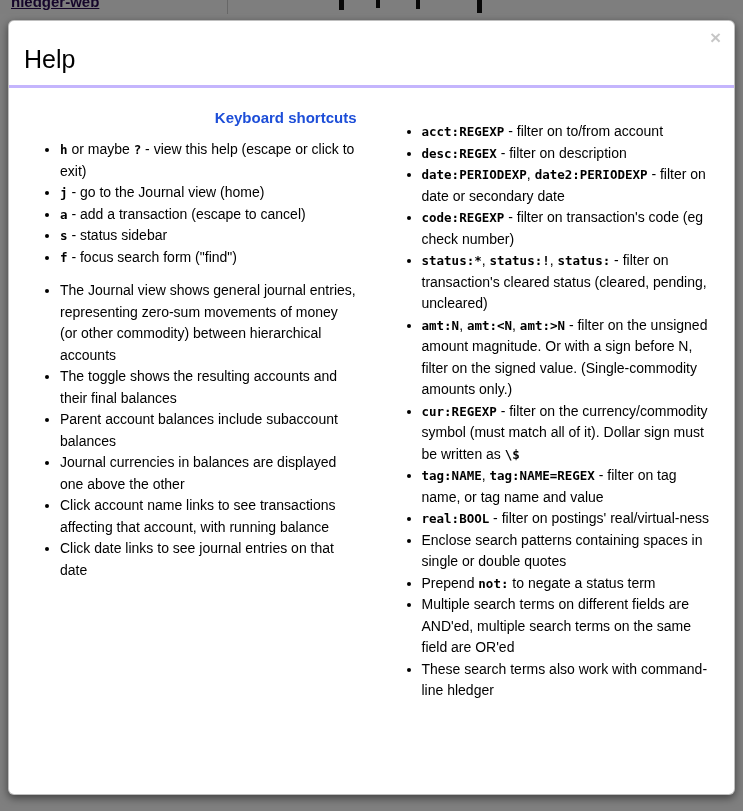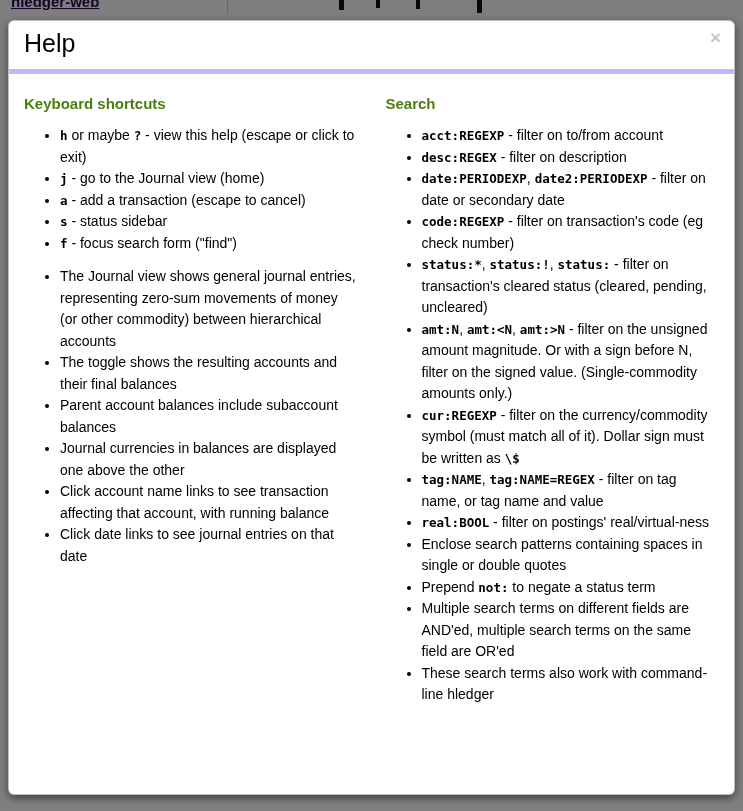--- a/index.html
+++ b/index.html
@@ -36,22 +36,22 @@
     position: absolute; left: 8px; top: 20px;
     width: 727px; height: 775px;
     background: #ffffff;
     border: 1px solid rgba(0,0,0,0.25);
     border-radius: 6px;
     box-shadow: 0 3px 9px rgba(0,0,0,0.5);
     overflow: hidden;
   }
   .modal-header {
     position: relative;
-    padding: 8px 15px 12px;
-    border-bottom: 5px solid #c4b5fd;
+    padding: 24px 15px 12px;
+    border-bottom: 3px solid #c4b5fd;
   }
   .modal-title {
     margin: 0;
     font-size: 25px; font-weight: normal; line-height: 28px;
     color: #000;
   }
   .close-btn {
     position: absolute; top: 7px; right: 13px;
     border: 0; background: none; padding: 0;
     font-size: 19px; font-weight: bold; line-height: 1;
@@ -63,21 +63,22 @@
     display: flex;
     padding: 21px 15px 45px;
   }
   .col { width: 50%; }
   .col-left { padding-right: 15px; }
   .col-right { padding-left: 14px; }
 
   .section-heading {
     margin: 0;
     font-size: 15px; font-weight: bold; line-height: 18px;
-    color: #4d7c0f;
+    color: #1d4ed8;
+    text-align: right;
   }
   .section-heading.mt { margin-top: 26px; }
 
   ul.help-list {
     margin: 12px 0 10px;
     padding-left: 36px;
     list-style: disc;
   }
   ul.help-list li {
     font-size: 14px;
@@ -119,26 +120,25 @@
           <li><code>j</code><span> - go to the Journal view (home)</span></li>
           <li><code>a</code><span> - add a transaction (escape to cancel)</span></li>
           <li><code>s</code><span> - status sidebar</span></li>
           <li><code>f</code><span> - focus search form ("find")</span></li>
         </ul>
       <ul class="help-list">
           <li><span>The Journal view shows general journal entries, representing zero-sum movements of money (or other commodity) between hierarchical accounts</span></li>
           <li><span>The toggle shows the resulting accounts and their final balances</span></li>
           <li><span>Parent account balances include subaccount balances</span></li>
           <li><span>Journal currencies in balances are displayed one above the other</span></li>
-          <li><span>Click account name links to see transaction affecting that account, with running balance</span></li>
+          <li><span>Click account name links to see transactions affecting that account, with running balance</span></li>
           <li><span>Click date links to see journal entries on that date</span></li>
         </ul>
     </div>
     <div class="col col-right">
-      <h4 class="section-heading">Search</h4>
       <ul class="help-list">
           <li><code>acct:REGEXP</code><span> - filter on to/from account</span></li>
           <li><code>desc:REGEX</code><span> - filter on description</span></li>
           <li><code>date:PERIODEXP</code><span>, </span><code>date2:PERIODEXP</code><span> - filter on date or secondary date</span></li>
           <li><code>code:REGEXP</code><span> - filter on transaction's code (eg check number)</span></li>
           <li><code>status:*</code><span>, </span><code>status:!</code><span>, </span><code>status:</code><span> - filter on transaction's cleared status (cleared, pending, uncleared)</span></li>
           <li><code>amt:N</code><span>, </span><code>amt:&lt;N</code><span>, </span><code>amt:&gt;N</code><span> - filter on the unsigned amount magnitude. Or with a sign before N, filter on the signed value. (Single-commodity amounts only.)</span></li>
           <li><code>cur:REGEXP</code><span> - filter on the currency/commodity symbol (must match all of it). Dollar sign must be written as </span><code>\$</code></li>
           <li><code>tag:NAME</code><span>, </span><code>tag:NAME=REGEX</code><span> - filter on tag name, or tag name and value</span></li>
           <li><code>real:BOOL</code><span> - filter on postings' real/virtual-ness</span></li>

